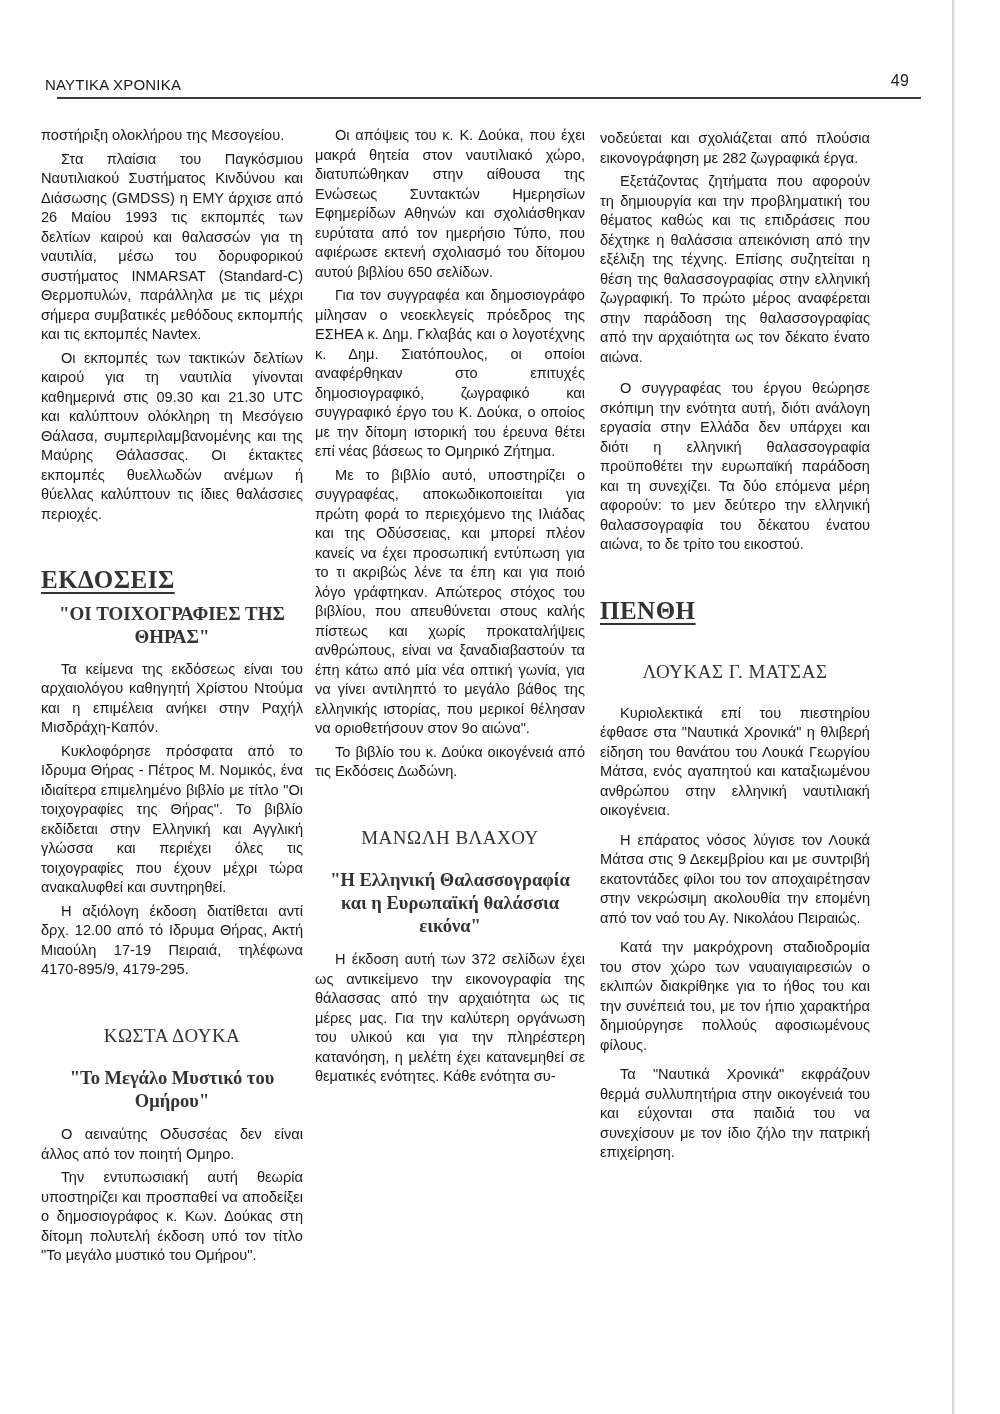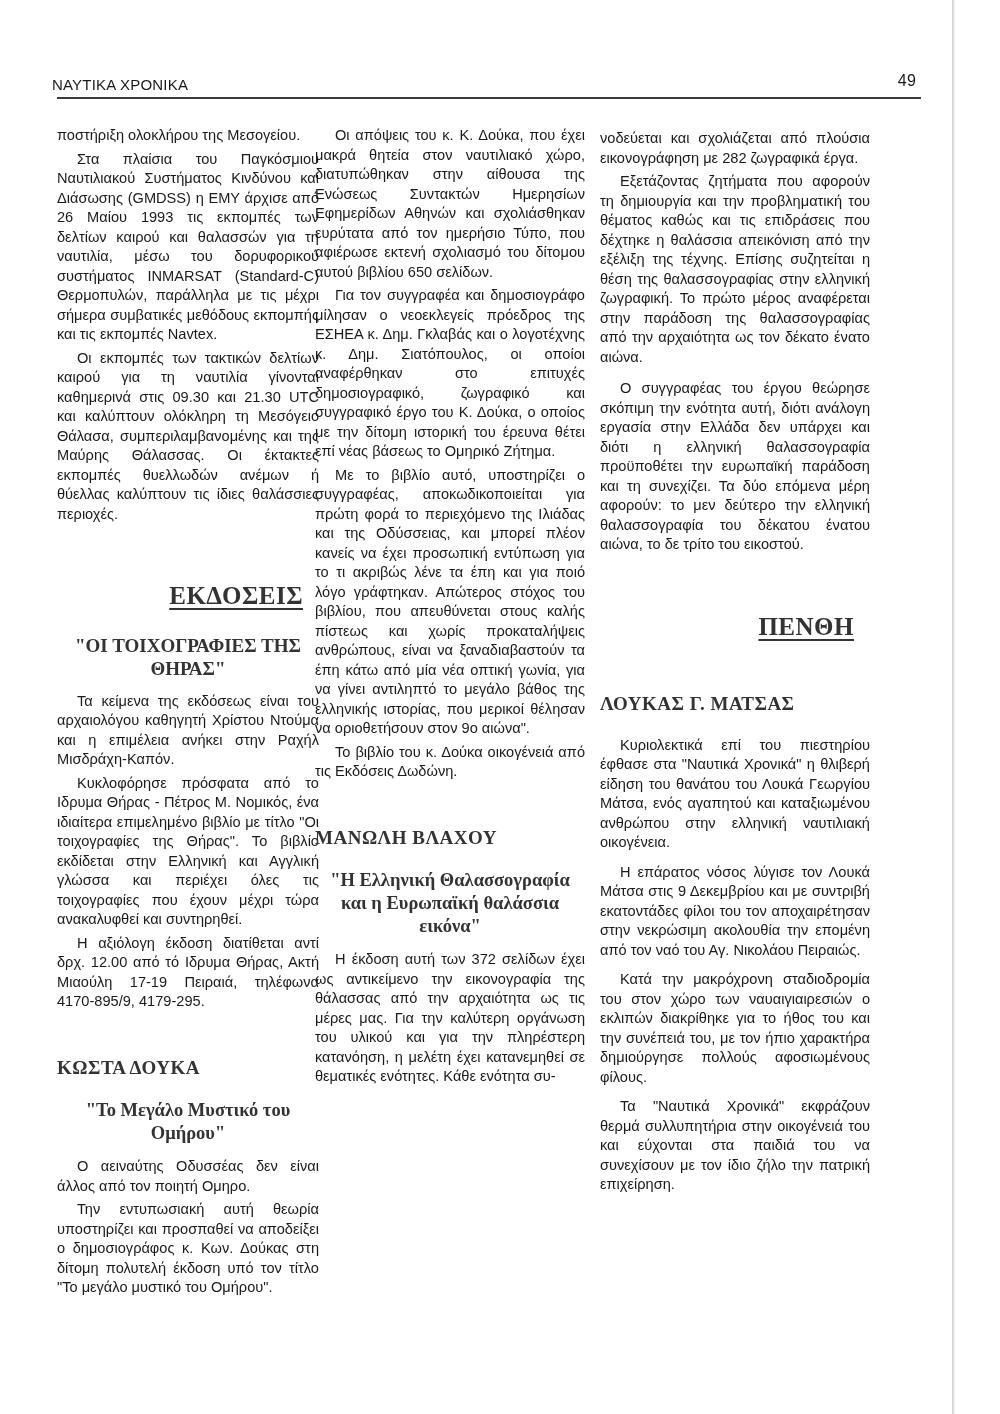--- a/index.html
+++ b/index.html
@@ -5,46 +5,46 @@
     html, body { margin: 0; padding: 0; }
     body {
       width: 1000px; height: 1414px; position: relative; overflow: hidden;
       background: #ffffff; color: #1a1a1a;
     }
     .page-edge {
       position: absolute; left: 952px; top: 0; width: 3px; height: 1414px;
       background: linear-gradient(to right, #c9c9c9, #e4e4e4, #f6f6f6);
     }
     .header {
-      position: absolute; left: 52px; top: 72px; width: 864px; height: 24px;
+      position: absolute; left: 45px; top: 72px; width: 864px; height: 24px;
       font-family: "Liberation Sans", sans-serif; font-size: 15px; letter-spacing: 0.2px;
     }
     .header .title { position: absolute; left: 0; top: 4px; }
     .header .pageno { position: absolute; right: 0; top: 0; font-size: 16px; }
     .header-rule {
       position: absolute; left: 57px; top: 97px; width: 864px; height: 2px; background: #3a3a3a;
     }
     .col {
       position: absolute; top: 126px; width: 262px;
       font-family: "Liberation Sans", sans-serif; font-size: 14.6px; line-height: 19.5px;
       text-align: justify; hyphens: manual;
     }
-    .col1 { left: 57px; }
+    .col1 { left: 41px; }
     .col2 { left: 315px; width: 270px; }
     .col3 { left: 600px; width: 270px; top: 129px; }
     .col p { margin: 0 0 4px 0; text-indent: 20px; }
     .col p.cont { text-indent: 0; }
     .section-head {
       font-family: "Liberation Serif", serif; font-weight: bold; font-size: 25px;
-      text-align: right; text-decoration: underline; text-underline-offset: 4px;
-      color: #333; letter-spacing: 0.5px; margin: 16px;
+      text-align: left; text-decoration: underline; text-underline-offset: 4px;
+      color: #333; letter-spacing: 0.5px; margin: 0;
     }
     .author-head {
-      font-family: "Liberation Serif", serif; font-weight: bold; font-size: 19px;
-      text-align: left; color: #333; letter-spacing: 0.5px; margin: 0;
+      font-family: "Liberation Serif", serif; font-weight: normal; font-size: 19px;
+      text-align: center; color: #333; letter-spacing: 0.5px; margin: 0;
     }
     .book-title {
       font-family: "Liberation Serif", serif; font-weight: bold; font-size: 18.5px;
       line-height: 23px; text-align: center; color: #333; margin: 0;
     }
     .spacer-s { height: 12px; }
     .spacer-m { height: 22px; }
     .spacer-l { height: 42px; }
   </style>
 </head>

